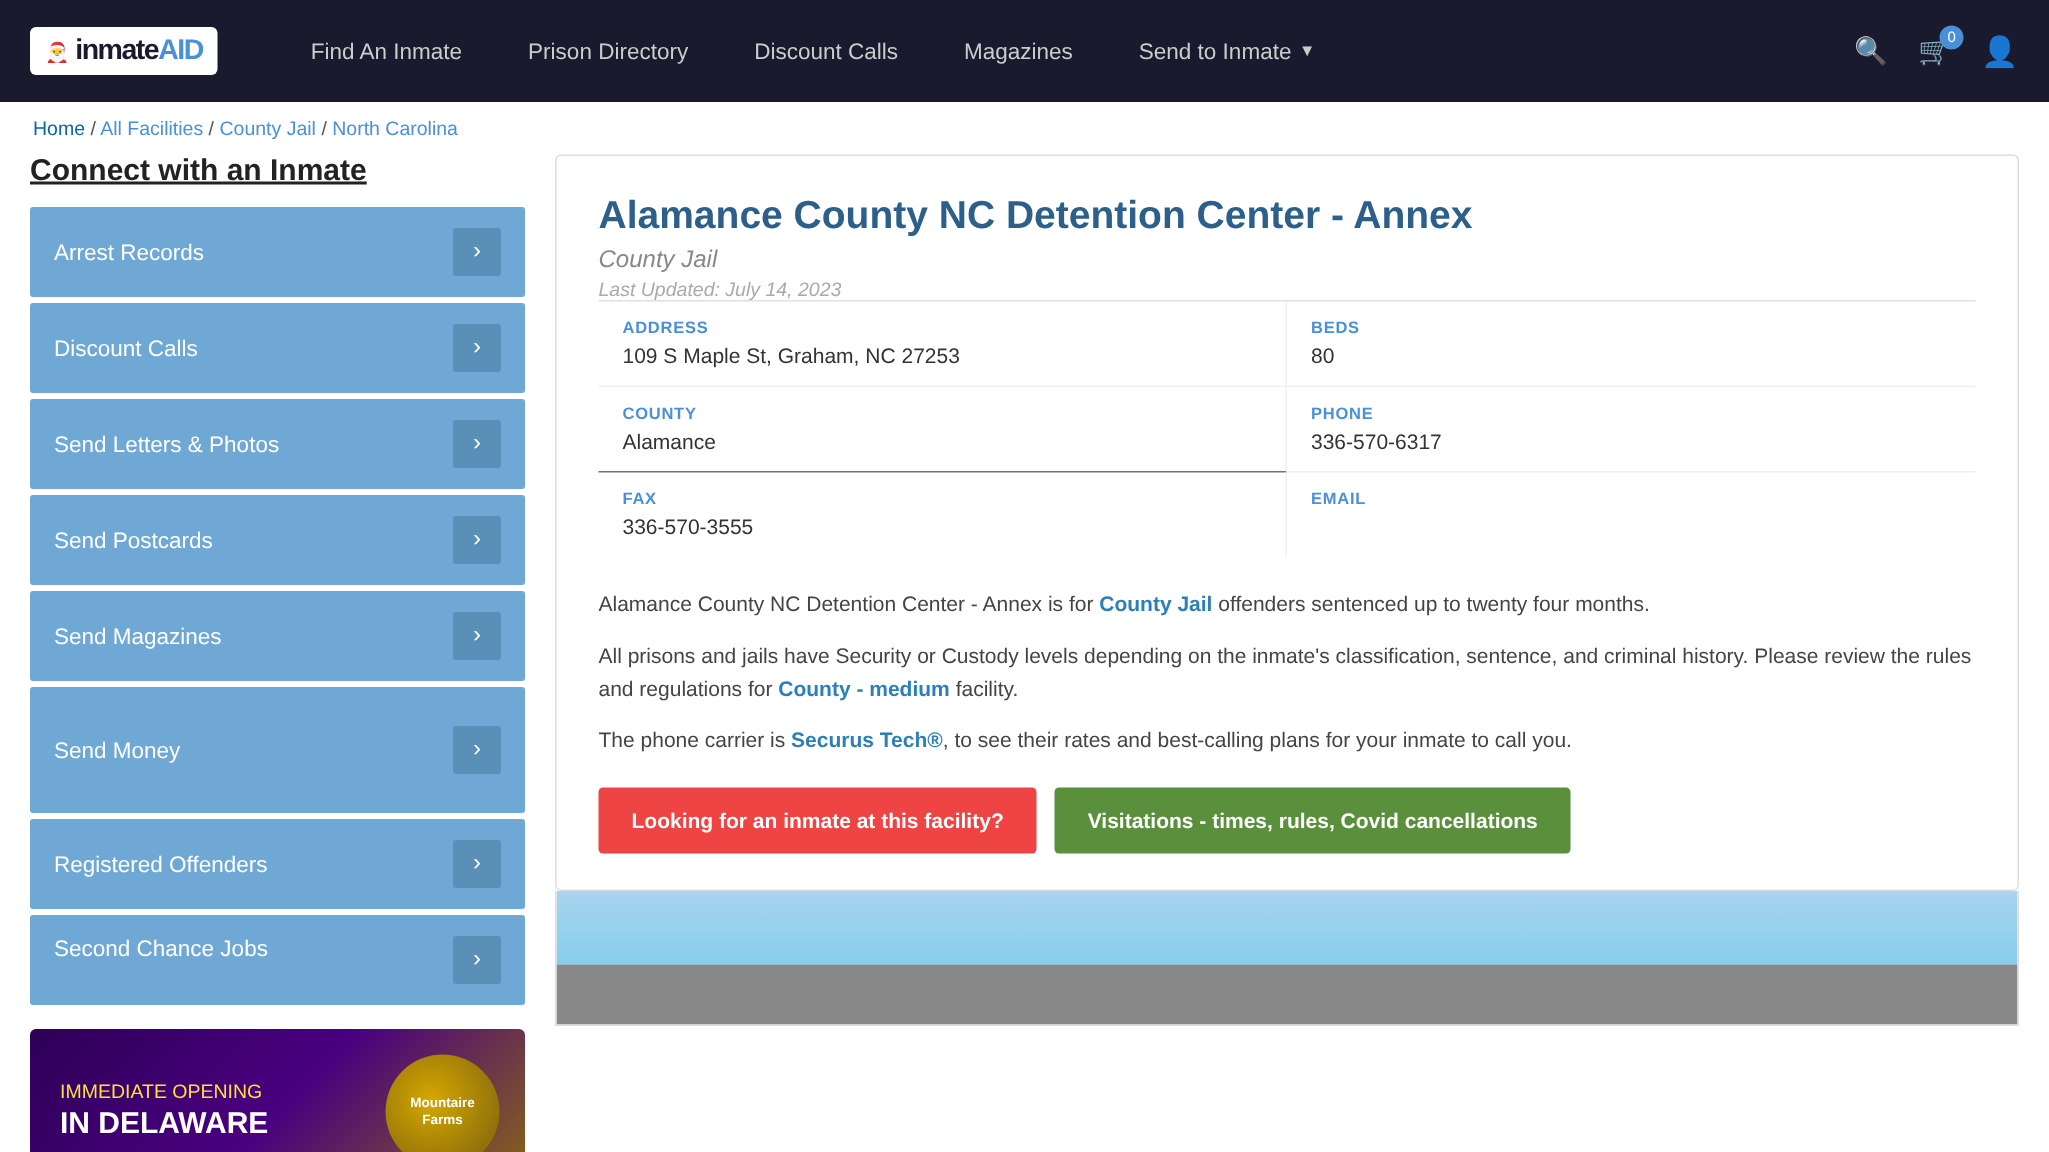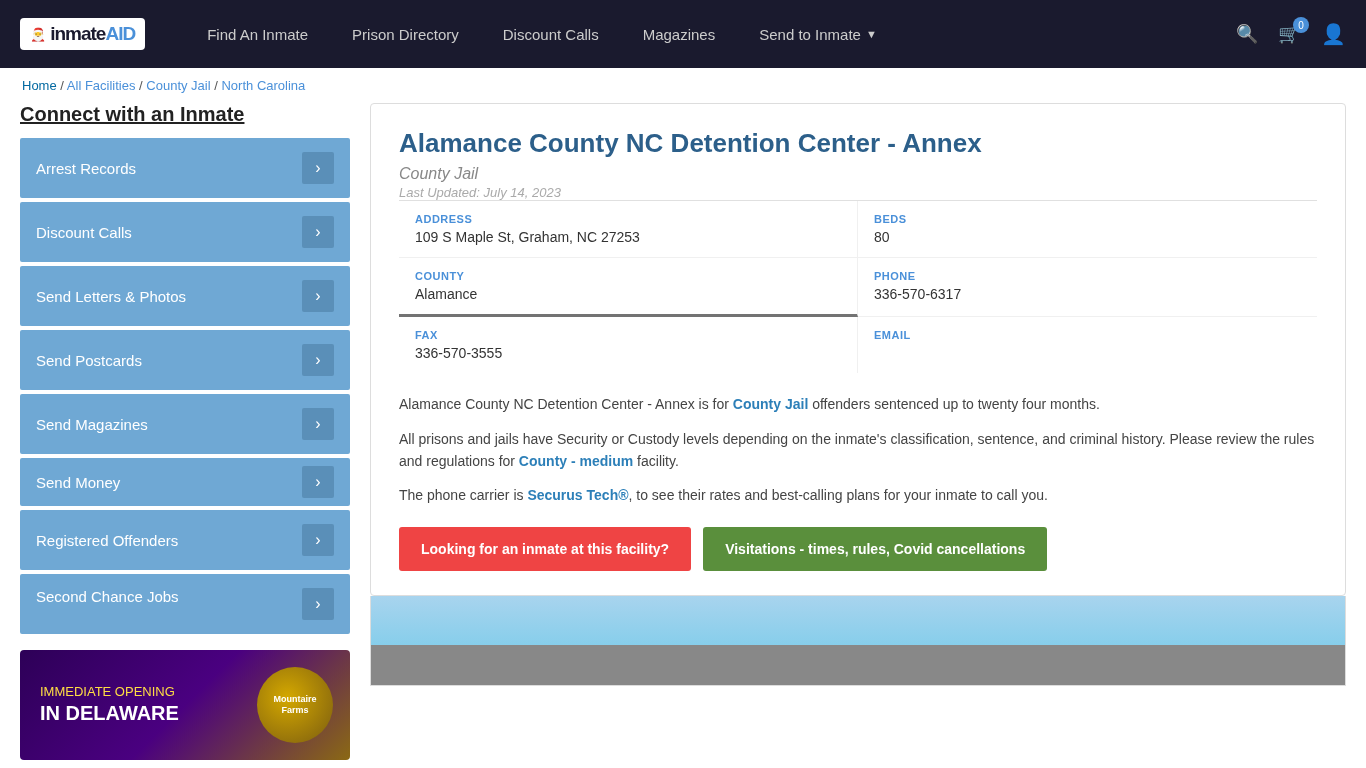--- a/index.html
+++ b/index.html
@@ -80,21 +80,21 @@
       <div style="background:#6fa8d4; color:#fff; padding:14px 16px; display:flex; align-items:center; justify-content:space-between; cursor:pointer; border-radius:2px; font-size:15px;">
         <span>Send Postcards</span>
         <span style="background:#5a8fb8; border-radius:2px; width:32px; height:32px; display:flex; align-items:center; justify-content:center; font-size:16px;">›</span>
       </div>
 
       <div style="background:#6fa8d4; color:#fff; padding:14px 16px; display:flex; align-items:center; justify-content:space-between; cursor:pointer; border-radius:2px; font-size:15px;">
         <span>Send Magazines</span>
         <span style="background:#5a8fb8; border-radius:2px; width:32px; height:32px; display:flex; align-items:center; justify-content:center; font-size:16px;">›</span>
       </div>
 
-      <div style="background:#6fa8d4; color:#fff; padding:8px 16px; display:flex; align-items:center; justify-content:space-between; cursor:pointer; border-radius:2px; font-size:15px;">
+      <div style="background:#6fa8d4; color:#fff; padding:26px 16px; display:flex; align-items:center; justify-content:space-between; cursor:pointer; border-radius:2px; font-size:15px;">
         <span>Send Money</span>
         <span style="background:#5a8fb8; border-radius:2px; width:32px; height:32px; display:flex; align-items:center; justify-content:center; font-size:16px;">›</span>
       </div>
 
       <div style="background:#6fa8d4; color:#fff; padding:14px 16px; display:flex; align-items:center; justify-content:space-between; cursor:pointer; border-radius:2px; font-size:15px;">
         <span>Registered Offenders</span>
         <span style="background:#5a8fb8; border-radius:2px; width:32px; height:32px; display:flex; align-items:center; justify-content:center; font-size:16px;">›</span>
       </div>
 
       <div style="background:#6fa8d4; color:#fff; padding:14px 16px; display:flex; align-items:flex-start; justify-content:space-between; cursor:pointer; border-radius:2px; font-size:15px;">
@@ -128,21 +128,21 @@
         <div style="padding:12px 16px; border-bottom:1px solid #f0f0f0; border-right:1px solid #f0f0f0;">
           <div style="font-size:11px; font-weight:bold; color:#4a90d9; letter-spacing:0.5px; text-transform:uppercase; margin-bottom:4px;">ADDRESS</div>
           <div style="font-size:14px; color:#333;">109 S Maple St, Graham, NC 27253</div>
         </div>
 
         <div style="padding:12px 16px; border-bottom:1px solid #f0f0f0;">
           <div style="font-size:11px; font-weight:bold; color:#4a90d9; letter-spacing:0.5px; text-transform:uppercase; margin-bottom:4px;">BEDS</div>
           <div style="font-size:14px; color:#333;">80</div>
         </div>
 
-        <div style="padding:12px 16px; border-bottom:3px solid #737373; border-right:1px solid #f0f0f0;">
+        <div style="padding:12px 16px; border-bottom:1px solid #737373; border-right:1px solid #f0f0f0;">
           <div style="font-size:11px; font-weight:bold; color:#4a90d9; letter-spacing:0.5px; text-transform:uppercase; margin-bottom:4px;">COUNTY</div>
           <div style="font-size:14px; color:#333;">Alamance</div>
         </div>
 
         <div style="padding:12px 16px; border-bottom:1px solid #f0f0f0;">
           <div style="font-size:11px; font-weight:bold; color:#4a90d9; letter-spacing:0.5px; text-transform:uppercase; margin-bottom:4px;">PHONE</div>
           <div style="font-size:14px; color:#333;">336-570-6317</div>
         </div>
 
         <div style="padding:12px 16px; border-right:1px solid #f0f0f0;">

